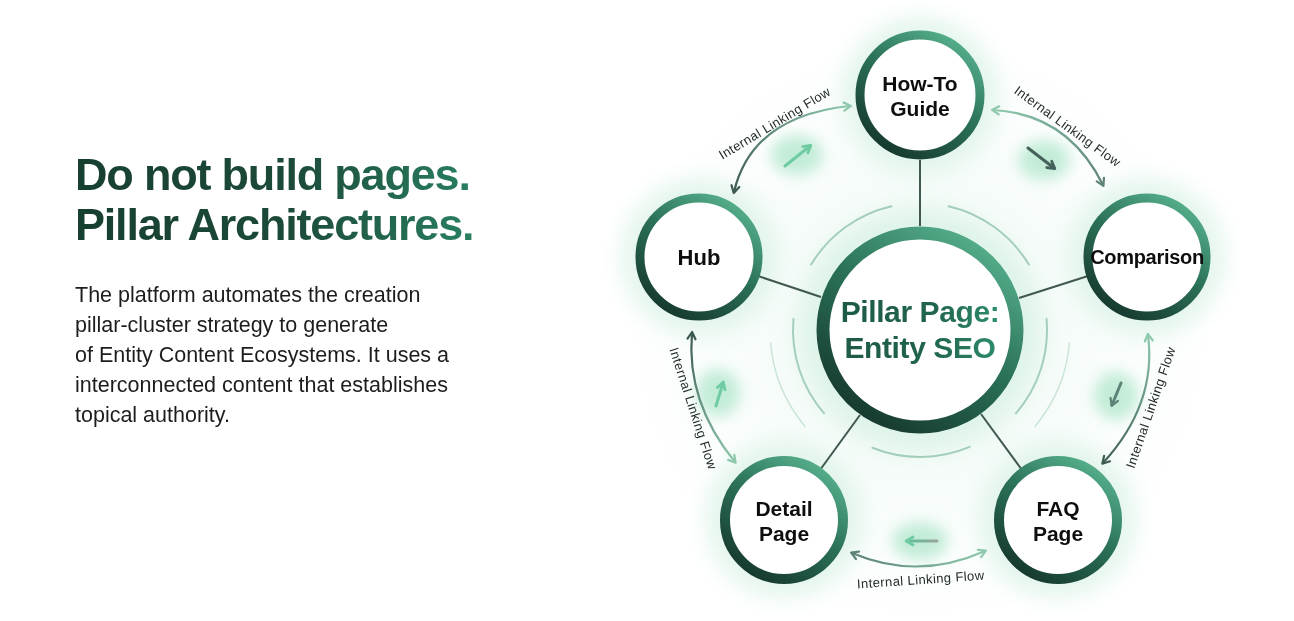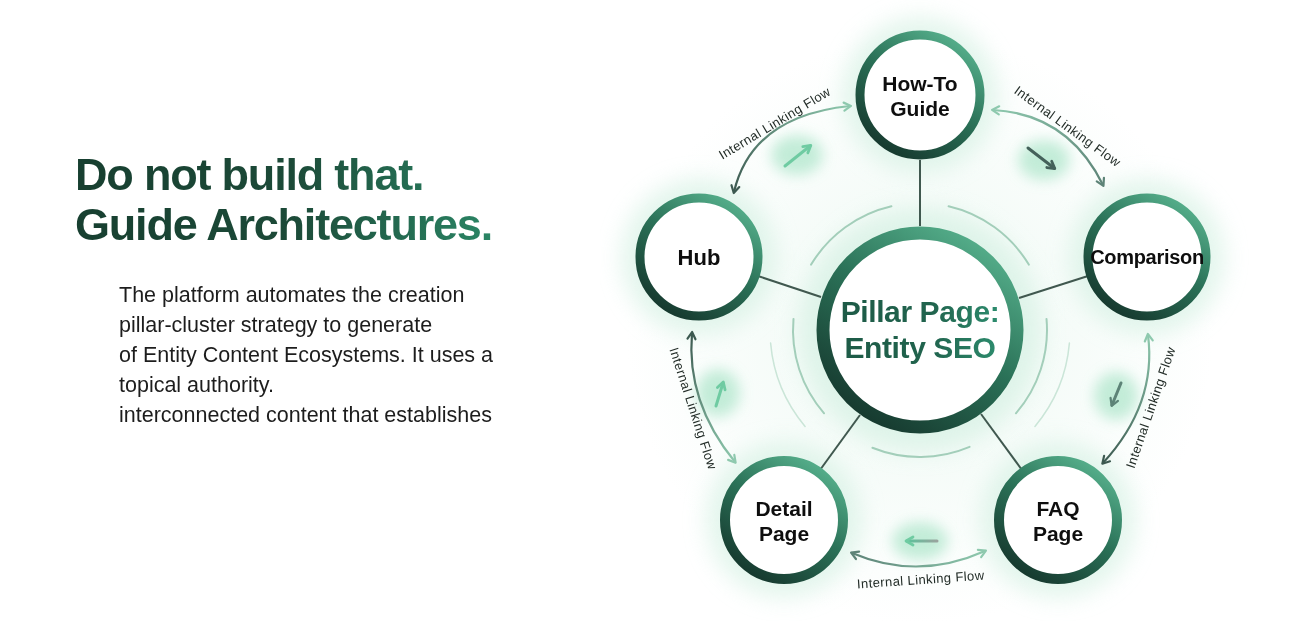--- a/index.html
+++ b/index.html
@@ -10,44 +10,44 @@
   }
   .stage{position:absolute;inset:0;background:radial-gradient(circle 420px at 920px 330px, rgba(222,243,232,.55), rgba(255,255,255,0) 70%);}
   
   .left-panel{position:absolute;left:75px;top:150px;width:480px;}
   .headline{
     font-weight:700;font-size:45px;line-height:50px;letter-spacing:-1.2px;
     background:linear-gradient(92deg,#173f30 0%,#1c4a38 45%,#2f9873 100%);
     -webkit-background-clip:text;background-clip:text;color:transparent;
     margin:0;
   }
-  .paragraph{margin-top:30px;font-size:21.5px;line-height:30px;color:#1d1d1d;margin-left:44px;}
+  .paragraph{margin-top:30px;font-size:21.5px;line-height:30px;color:#1d1d1d;}
   .paragraph div{white-space:nowrap;}
   
   .diagram{position:absolute;left:600px;top:0;width:694px;height:621px;}
   svg text.node-label{font-family:"Liberation Sans","DejaVu Sans",sans-serif;font-weight:700;fill:#0e0e0e;}
   svg text.center-label{font-family:"Liberation Sans","DejaVu Sans",sans-serif;font-weight:700;letter-spacing:-.4px;}
   svg text.flow-label{font-family:"Liberation Sans","DejaVu Sans",sans-serif;font-size:13px;fill:#232d28;letter-spacing:.4px;}
 </style>
 </head>
 <body>
 
 <div class="stage"></div>
 
 <div class="left-panel">
   <h1 class="headline">
-    <div>Do not build that.</div>
-    <div>Guide Architectures.</div>
+    <div>Do not build pages.</div>
+    <div>Pillar Architectures.</div>
   </h1>
   <div class="paragraph">
     <div>The platform automates the creation</div>
     <div>pillar-cluster strategy to generate</div>
     <div>of Entity Content Ecosystems. It uses a</div>
+    <div>interconnected content that establishes</div>
     <div>topical authority.</div>
-    <div>interconnected content that establishes</div>
   </div>
 </div>
 
 <div class="diagram">
 <svg width="694" height="621" viewBox="0 0 694 621" xmlns="http://www.w3.org/2000/svg">
   <defs>
     <linearGradient id="ringGrad" x1="15%" y1="100%" x2="80%" y2="0%">
       <stop offset="0%" stop-color="#14332a"></stop>
       <stop offset="55%" stop-color="#2b7258"></stop>
       <stop offset="100%" stop-color="#57b18d"></stop>

